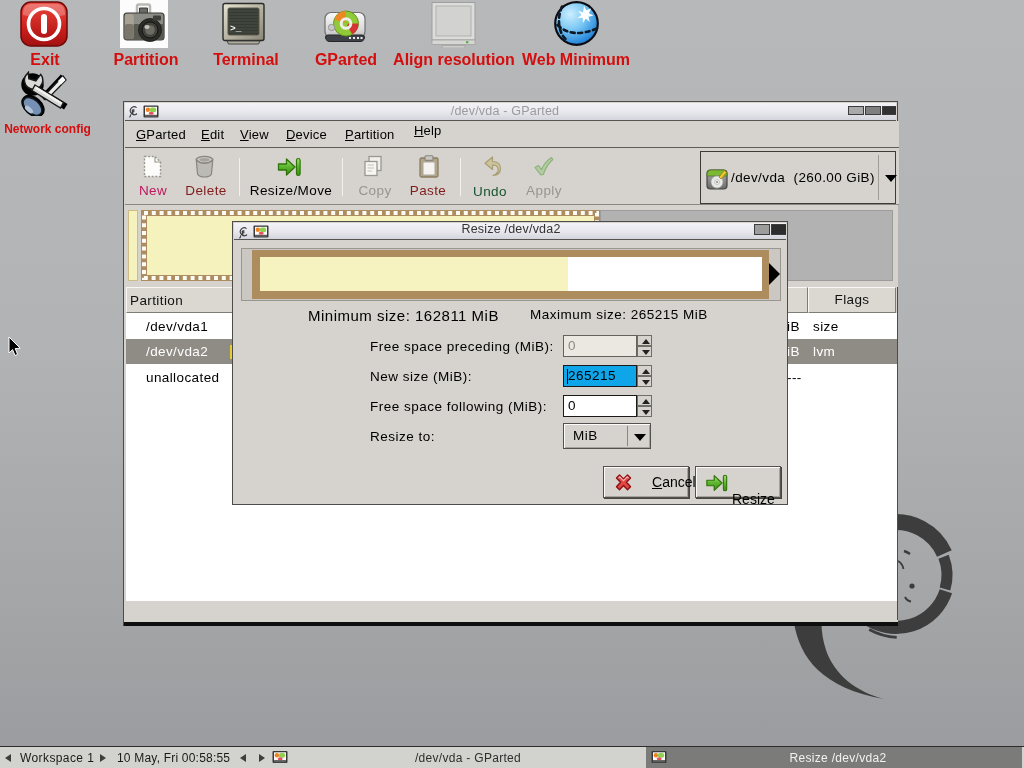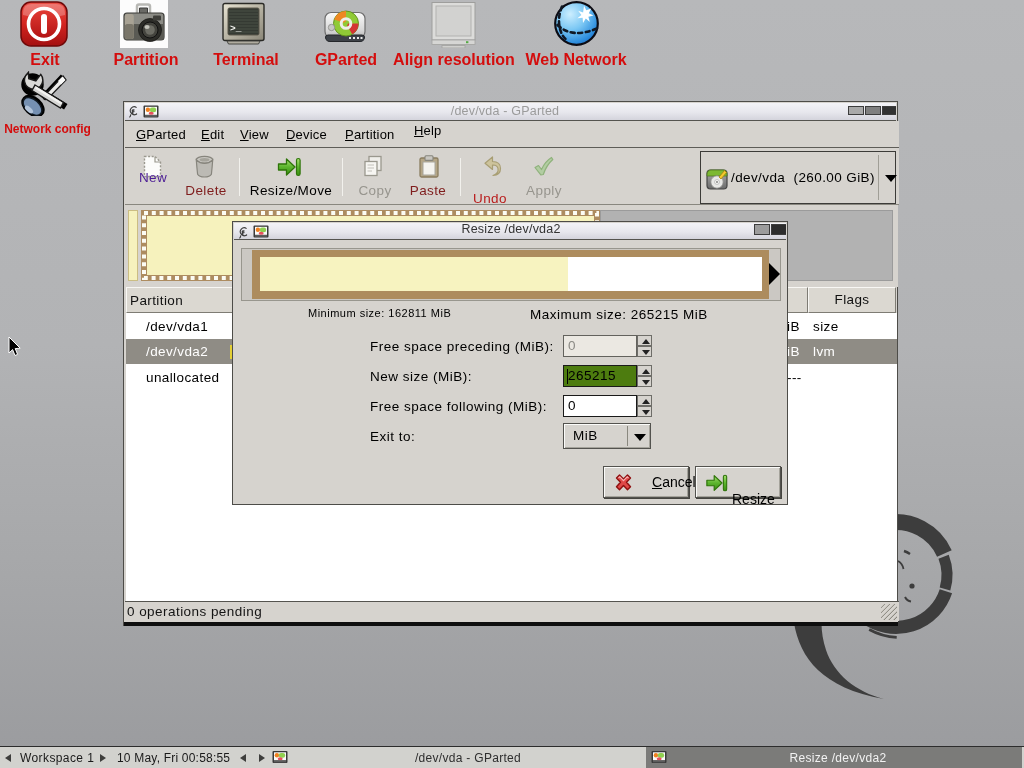--- a/index.html
+++ b/index.html
@@ -138,21 +138,21 @@
           <stop offset="0.4" stop-color="#7cc8f4"></stop>
           <stop offset="0.75" stop-color="#2e8ede"></stop>
           <stop offset="1" stop-color="#1058b8"></stop>
         </radialGradient>
       </defs>
   <circle cx="24.5" cy="22.5" r="21.3" fill="url(#wbg)" stroke="#0c0c14" stroke-width="2.2"></circle>
   <path d="M10 5.5 Q4.5 19 9 31 Q11 36.5 15.5 39.5" fill="none" stroke="#101824" stroke-width="2.6" stroke-dasharray="4,3.6" stroke-linecap="round"></path>
   <path d="M5.5 24 Q20 38 45 27.5" fill="none" stroke="#101824" stroke-width="2.6" stroke-dasharray="4,3.6" stroke-linecap="round"></path>
   <path d="M32 4.5 L34.2 9.3 L39.2 7.5 L36.8 12.2 L41.5 14.5 L36.4 15.8 L37.8 20.9 L33.8 17.5 L31 21.9 L30.6 16.7 L25.4 17.3 L29.4 13.9 L26.2 9.8 L31.1 11.4 Z" fill="#ffffff"></path>
  </svg>
- <div class="lbl" style="left:516px;top:51px;width:120px">Web Network</div>
+ <div class="lbl" style="left:516px;top:51px;width:120px">Web Minimum</div>
 
  <svg class="abs" style="left:19px;top:71px" width="50" height="45" viewBox="0 0 50 45">
   <g stroke="#000" stroke-width="6.5" fill="none" stroke-linecap="square">
    <circle cx="13.5" cy="13.5" r="8"></circle>
    <path d="M18 18 L44 34"></path>
    <path d="M42 8 L26 25"></path>
    <ellipse cx="14" cy="35" rx="10" ry="6" transform="rotate(42 14 35)"></ellipse>
   </g>
   <path d="M44 5 L47 9 L30 26.5 L25.5 28 L26.5 23.5 Z" fill="#ececea" stroke="#1a1a1a" stroke-width="1.3"></path>
   <path d="M43.5 5.5 L46.5 9 L42 13.5 L39 10 Z" fill="#fbfbfa"></path>
@@ -230,29 +230,29 @@
    <rect x="5" y="7" width="12" height="13" fill="#f4f3ef" stroke="#a8a69e" stroke-width="1"></rect>
   </svg>
 
   <svg class="abs" style="left:358px;top:7px" width="21" height="22" viewBox="0 0 21 22">
    <path d="M9.5 2 L9.5 6.5 Q17.5 6.5 17.5 13.5 Q17.5 20 10 20.5 Q16 18.5 15 13.5 Q14.2 9.8 9.5 10 L9.5 14.5 L2 8.2 Z" fill="#cdc39b" stroke="#a89e74" stroke-width="1.2" stroke-linejoin="round"></path>
   </svg>
 
   <svg class="abs" style="left:406px;top:7px" width="24" height="23" viewBox="0 0 24 23">
    <path d="M4 12.5 L7.5 10.5 L10.5 14.5 Q14 6.5 20.5 2.5 L21.8 4.5 Q15.5 10 12.3 19.5 L9.8 19.8 Z" fill="#b2cda2" stroke="#8fb27c" stroke-width="1.2" stroke-linejoin="round"></path>
   </svg>
-  <div class="tool-lbl" style="left:4px;top:22px;width:48px;color:#4c1d95">New</div>
+  <div class="tool-lbl" style="left:4px;top:35px;width:48px;color:#be185d">New</div>
   <div class="tool-lbl" style="left:57px;top:35px;width:48px;color:#7f1d1d">Delete</div>
   <div class="sep" style="left:114px;top:10px;height:38px"></div>
   <div class="tool-lbl" style="left:124px;top:35px;width:84px;color:#000">Resize/Move</div>
   <div class="sep" style="left:217px;top:10px;height:38px"></div>
   <div class="tool-lbl" style="left:226px;top:35px;width:48px;color:#97958e">Copy</div>
   <div class="tool-lbl" style="left:279px;top:35px;width:48px;color:#7f1d1d">Paste</div>
   <div class="sep" style="left:335px;top:10px;height:38px"></div>
-  <div class="tool-lbl" style="left:341px;top:43px;width:48px;color:#b91c1c">Undo</div>
+  <div class="tool-lbl" style="left:341px;top:36px;width:48px;color:#14532d">Undo</div>
   <div class="tool-lbl" style="left:395px;top:35px;width:48px;color:#97958e">Apply</div>
 
   <div class="abs" style="left:575px;top:3px;width:196px;height:53px;border:1px solid #3c3b38;background:#d6d3ce">
    <svg class="abs" style="left:5px;top:16px" width="22" height="23" viewBox="0 0 22 23">
     <defs>
             <linearGradient id="dkg" x1="0" y1="0" x2="0" y2="1">
      <stop offset="0" stop-color="#b0b0b0"></stop>
               <stop offset="1" stop-color="#6a6a6a"></stop>
             </linearGradient>
           </defs>
@@ -294,24 +294,20 @@
       <span style="position:absolute;left:20px;top:5px">/dev/vda2</span>
       <span style="position:absolute;left:661px;top:5px">iB</span>
       <span style="position:absolute;left:687px;top:5px">lvm</span>
       <span style="position:absolute;left:104px;top:6px;width:3px;height:14px;background:#e3cf35"></span>
     </div>
  <div class="row" style="top:262px;background:#fff">
       <span style="position:absolute;left:20px;top:6px">unallocated</span>
       <span style="position:absolute;left:661px;top:6px">---</span>
     </div>
 
- <div class="abs" style="left:1px;top:499px;width:774px;height:20px;background:#d6d3ce;border-top:1px solid #55544f">
-  <span style="position:absolute;left:2px;top:2px;font-size:13.5px;letter-spacing:0.45px;color:#141414">0 operations pending</span>
-  <div style="position:absolute;right:2px;top:2px;width:16px;height:16px;background:repeating-linear-gradient(135deg,#d6d3ce 0,#d6d3ce 2px,#8a887f 3px,#8a887f 3.5px)"></div>
- </div>
  <div class="abs" style="left:0;top:518px;width:774px;height:6px;background:#0e0e0e;border-top:2px solid #d6d3ce"></div>
 </div>
 
 <div class="win" style="left:232px;top:221px;width:556px;height:284px;z-index:5">
  <div class="tbar" style="height:17px">
   <span style="position:absolute;left:227px;width:100px;text-align:center;top:-1px;font-size:12.5px;letter-spacing:0.2px;color:#333;white-space:nowrap">Resize /dev/vda2</span>
   <div class="tbtn" style="left:520px;top:1px;height:11px;background:#9c9c9c"></div>
   <div class="tbtn" style="left:537px;top:1px;height:11px;background:#2d2d2d"></div>
  </div>
  <svg class="abs" style="left:5px;top:4px" width="10" height="13" viewBox="0 0 10 13">
@@ -325,54 +321,54 @@
   <ellipse cx="8.2" cy="8.2" rx="2.5" ry="1.5" fill="#e8505c"></ellipse>
   <rect x="2" y="10" width="12" height="1.8" fill="#5c5c5c"></rect>
  </svg>
 
  <div class="abs" style="left:8px;top:26px;width:540px;height:53px;border:1px solid #98968e;background:#cbc8c3">
   <div class="abs" style="left:10px;top:1px;width:517px;height:49px;background:#ad8c5e"></div>
   <div class="abs" style="left:18px;top:8px;width:308px;height:34px;background:#f7f3c0"></div>
   <div class="abs" style="left:326px;top:8px;width:194px;height:34px;background:#fff"></div>
   <div class="abs" style="left:527px;top:14px;width:0;height:0;border-top:11px solid transparent;border-bottom:11px solid transparent;border-left:11px solid #000"></div>
  </div>
- <span class="abs" style="left:75px;top:85px;font-size:11px;letter-spacing:0.5px">Minimum size: 162811 MiB</span>
+ <span class="abs" style="left:75px;top:85px;font-size:15px;letter-spacing:0.5px">Minimum size: 162811 MiB</span>
  <span class="abs" style="left:297px;top:85px;font-size:13.5px;letter-spacing:0.5px">Maximum size: 265215 MiB</span>
 
  <div class="dlbl" style="top:117px">Free space preceding (MiB):</div>
  <div class="entry" style="top:113px;background:#ebe8e2;color:#8b8a85">0</div>
  <div class="spin" style="top:113px">
       <div class="spinb" style="top:0">
         <div style="position:absolute;left:3.5px;top:3px;width:0;height:0;border-left:4px solid transparent;border-right:4px solid transparent;border-bottom:5px solid #222"></div>
       </div>
       <div class="spinb" style="top:11px">
         <div style="position:absolute;left:3.5px;top:3px;width:0;height:0;border-left:4px solid transparent;border-right:4px solid transparent;border-top:5px solid #222"></div>
       </div>
     </div>
  <div class="dlbl" style="top:147px">New size (MiB):</div>
- <div class="entry" style="top:143px;background:#4d7c0f;color:#000;border-color:#1a1a1a">265215<div style="position:absolute;left:3px;top:3px;width:1px;height:15px;background:#000"></div></div>
+ <div class="entry" style="top:143px;background:#0ea5e9;color:#000;border-color:#1a1a1a">265215<div style="position:absolute;left:3px;top:3px;width:1px;height:15px;background:#000"></div></div>
  <div class="spin" style="top:143px">
       <div class="spinb" style="top:0">
         <div style="position:absolute;left:3.5px;top:3px;width:0;height:0;border-left:4px solid transparent;border-right:4px solid transparent;border-bottom:5px solid #222"></div>
       </div>
       <div class="spinb" style="top:11px">
         <div style="position:absolute;left:3.5px;top:3px;width:0;height:0;border-left:4px solid transparent;border-right:4px solid transparent;border-top:5px solid #222"></div>
       </div>
     </div>
  <div class="dlbl" style="top:177px">Free space following (MiB):</div>
  <div class="entry" style="top:173px;background:#fff;color:#000;border-color:#1a1a1a">0</div>
  <div class="spin" style="top:173px">
       <div class="spinb" style="top:0">
         <div style="position:absolute;left:3.5px;top:3px;width:0;height:0;border-left:4px solid transparent;border-right:4px solid transparent;border-bottom:5px solid #222"></div>
       </div>
       <div class="spinb" style="top:11px">
         <div style="position:absolute;left:3.5px;top:3px;width:0;height:0;border-left:4px solid transparent;border-right:4px solid transparent;border-top:5px solid #222"></div>
       </div>
     </div>
- <div class="dlbl" style="top:207px">Exit to:</div>
+ <div class="dlbl" style="top:207px">Resize to:</div>
  <div class="abs" style="left:330px;top:201px;width:88px;height:26px;background:#d6d3ce;border:1px solid #53524e;box-shadow:inset 1px 1px 0 #fbfbf9,inset -1px -1px 0 #a5a39b">
   <span style="position:absolute;left:9px;top:4px;font-size:13.5px;letter-spacing:0.5px">MiB</span>
   <div style="position:absolute;left:63px;top:2px;width:1px;height:20px;background:#fcfcfa;border-left:1px solid #8a887f"></div>
   <div style="position:absolute;left:70px;top:10px;width:0;height:0;border-left:6px solid transparent;border-right:6px solid transparent;border-top:7px solid #000"></div>
  </div>
 
  <div class="btn" id="btncancel" style="left:370px;top:244px">
       <svg style="position:absolute;left:9px;top:5px" width="21" height="21" viewBox="0 0 21 21">
         <path d="M3.5 6 L6.5 3 L10.5 7 L14.5 3 L17.5 6 L13.5 10.2 L17.5 14.8 L14.5 17.8 L10.5 13.6 L6.5 17.8 L3.5 14.8 L7.5 10.2 Z" fill="#e04848" stroke="#8e1010" stroke-width="1.4" stroke-linejoin="round"></path>
         <path d="M5.5 6 L6.8 4.8 L10.5 8.6 L14.2 4.8 L15.5 6" fill="none" stroke="#f6b0b0" stroke-width="1.2"></path>

